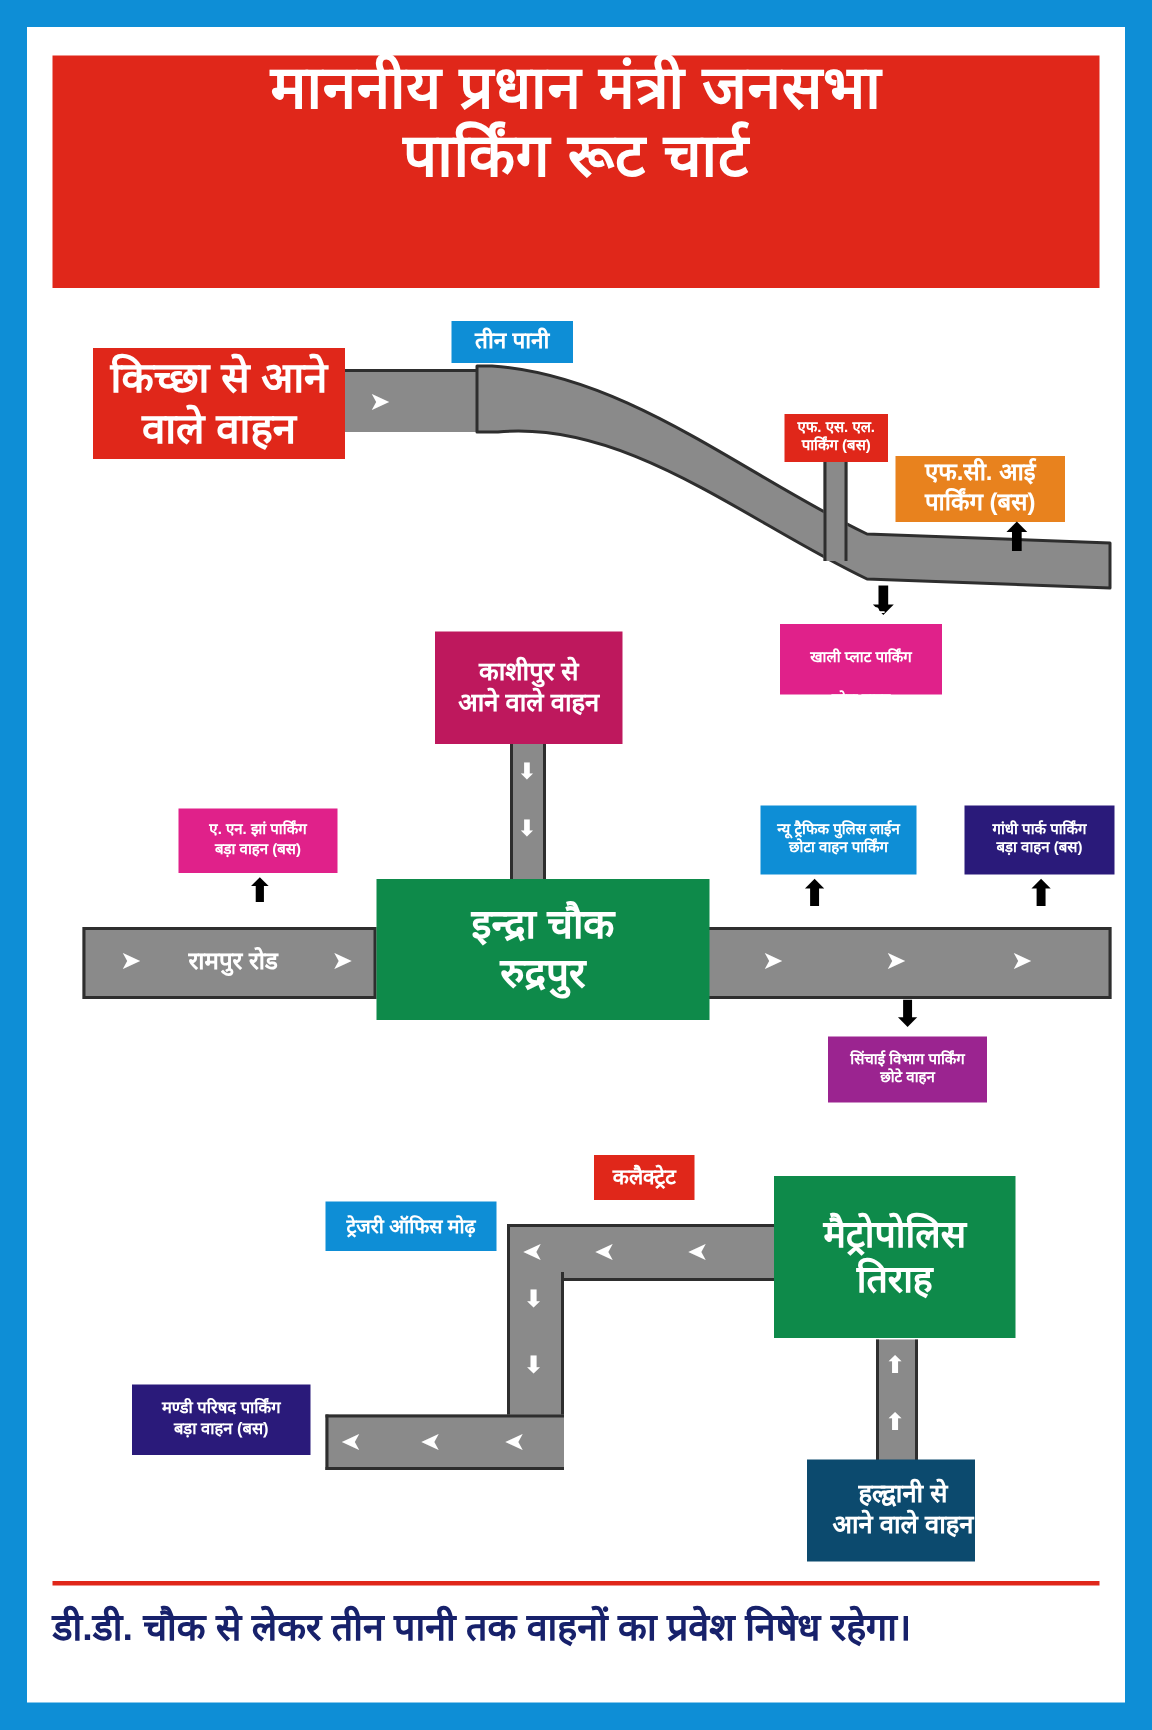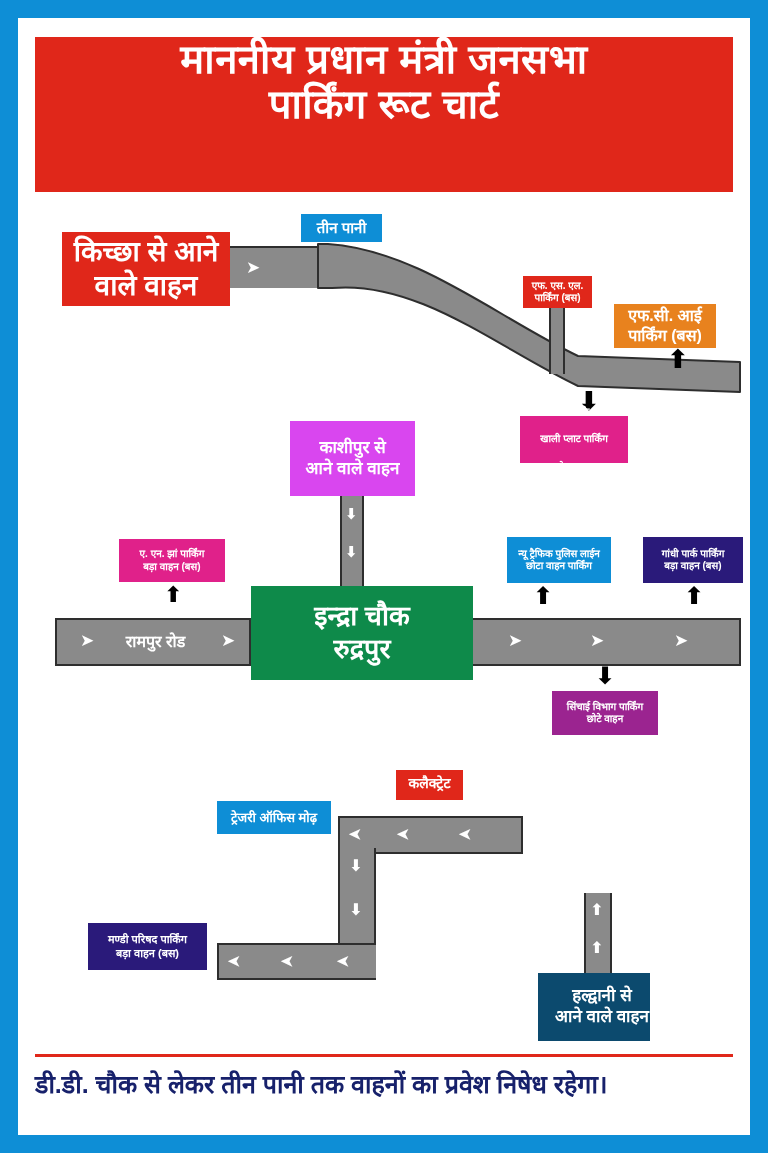--- a/index.html
+++ b/index.html
@@ -109,34 +109,34 @@
 
   <div class="box" style="left:283px;top:196px;width:81px;height:28px;background:#0e8ed6;font-size:15px;">
     <span>तीन पानी</span>
   </div>
 
   <div class="box" style="left:505px;top:258px;width:69px;height:32px;background:#e0271a;font-size:10px;">
     <span>एफ. एस. एल.</span>
     <span>पार्किंग (बस)</span>
   </div>
 
-  <div class="box" style="left:596px;top:286px;width:102px;height:44px;background:#e8821e;font-size:16px;">
+  <div class="box" style="left:579px;top:286px;width:113px;height:44px;background:#e8821e;font-size:16px;">
     <span>एफ.सी. आई</span>
     <span>पार्किंग (बस)</span>
   </div>
   <div class="arrow-b" style="left:649px;top:328px;font-size:26px;font-family:'DejaVu Sans',sans-serif;">⬆</div>
 
   <div class="arrow-b" style="left:560px;top:370px;font-size:26px;font-family:'DejaVu Sans',sans-serif;">⬇</div>
   <div class="box" style="left:502px;top:398px;width:108px;height:47px;background:#e0218a;font-size:10px;gap:15px;">
     <span>आंचल डेरी के पास</span>
     <span>खाली प्लाट पार्किंग</span>
     <span>छोटा वाहन</span>
   </div>
 
-  <div class="box" style="left:272px;top:403px;width:125px;height:75px;background:#d946ef;font-size:17px;">
+  <div class="box" style="left:272px;top:403px;width:125px;height:75px;background:#be185d;font-size:17px;">
     <span>काशीपुर से</span>
     <span>आने वाले वाहन</span>
   </div>
 
   <div class="connector" style="left:322px;top:478px;width:24px;height:92px;"></div>
   <div class="arrow-w" style="left:327px;top:489px;font-size:15px;font-family:'DejaVu Sans',sans-serif;">⬇</div>
   <div class="arrow-w" style="left:327px;top:527px;font-size:15px;font-family:'DejaVu Sans',sans-serif;">⬇</div>
 
   <div class="road" style="left:37px;top:600px;width:196px;height:48px;"></div>
   <div class="arrow-w" style="left:62px;top:614px;font-size:17px;">➤</div>
@@ -190,28 +190,32 @@
 
   <div class="road" style="left:199px;top:925px;width:159px;height:37px;border-right:none;"></div>
   <div class="arrow-w" style="left:209px;top:935px;font-size:17px;transform:rotate(180deg);">➤</div>
   <div class="arrow-w" style="left:262px;top:935px;font-size:17px;transform:rotate(180deg);">➤</div>
   <div class="arrow-w" style="left:318px;top:935px;font-size:17px;transform:rotate(180deg);">➤</div>
 
   <div class="road" style="left:566px;top:875px;width:28px;height:85px;border-top:none;border-bottom:none;"></div>
   <div class="arrow-w" style="left:572px;top:884px;font-size:16px;font-family:'DejaVu Sans',sans-serif;">⬆</div>
   <div class="arrow-w" style="left:572px;top:922px;font-size:16px;font-family:'DejaVu Sans',sans-serif;">⬆</div>
 
-  <div class="box" style="left:378px;top:752px;width:67px;height:30px;background:#e0271a;font-size:14px;font-family:Liberation Mono, monospace;">
+  <div class="box" style="left:378px;top:752px;width:67px;height:30px;background:#e0271a;font-size:14px;">
     <span>कलैक्ट्रेट</span>
   </div>
 
   <div class="box" style="left:199px;top:783px;width:114px;height:33px;background:#0e8ed6;font-size:13px;">
     <span>ट्रेजरी ऑफिस मोढ़</span>
   </div>
 
+  <div class="box" style="left:498px;top:766px;width:161px;height:108px;background:#0e8a4a;font-size:25px;">
+    <span>मैट्रोपोलिस</span>
+    <span>तिराह</span>
+  </div>
 
   <div class="box" style="left:70px;top:905px;width:119px;height:47px;background:#2a1a7a;font-size:11px;">
     <span>मण्डी परिषद पार्किंग</span>
     <span>बड़ा वाहन (बस)</span>
   </div>
 
   <div class="box" style="left:520px;top:955px;width:112px;height:68px;background:#0c4a6e;font-size:17px;padding-left:16px;">
     <span>हल्द्वानी से</span>
     <span>आने वाले वाहन</span>
   </div>

